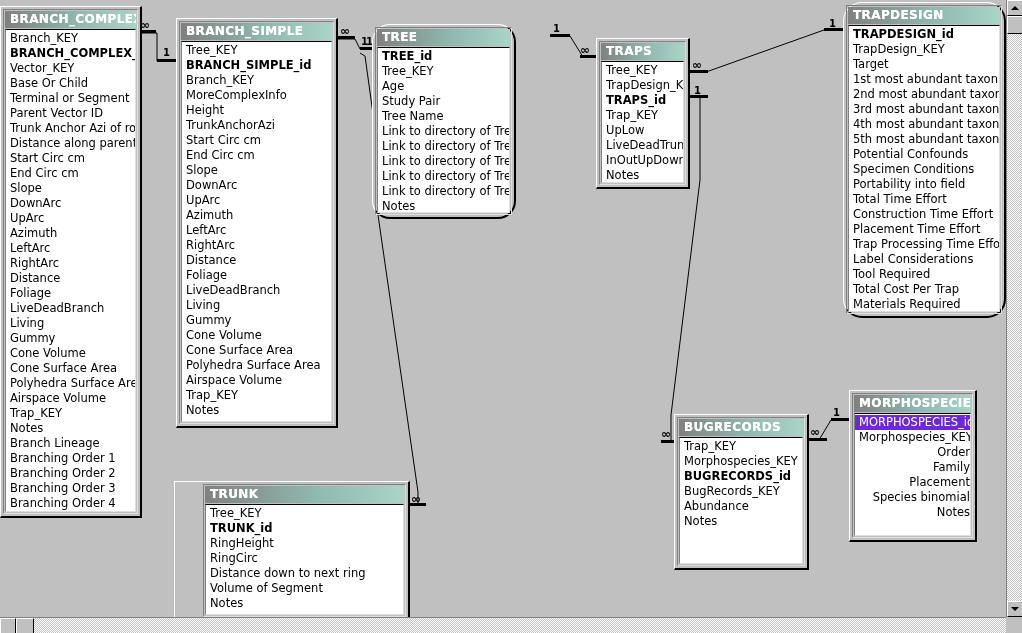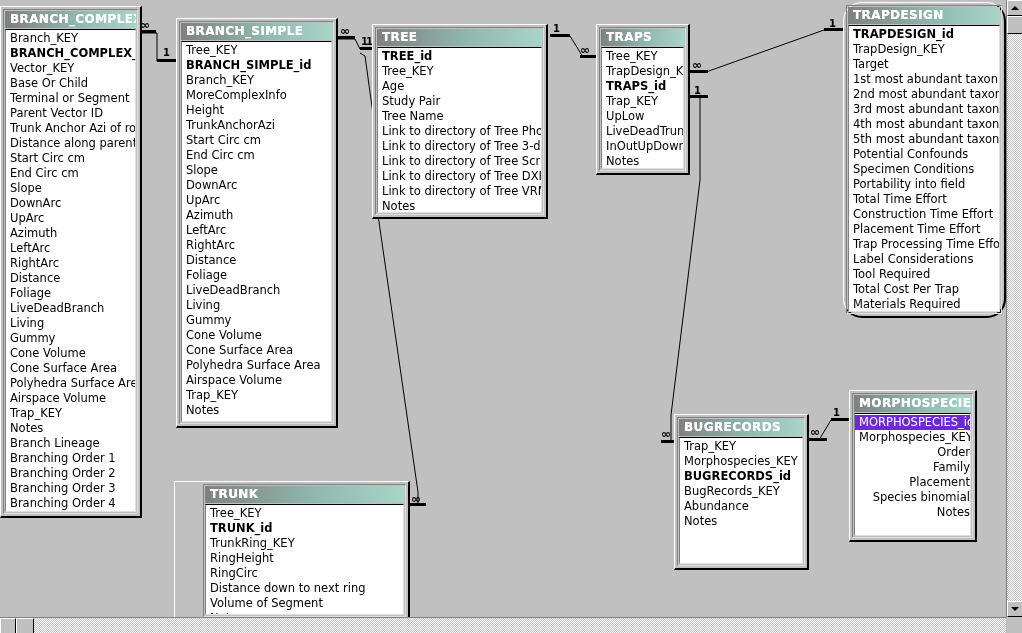--- a/index.html
+++ b/index.html
@@ -325,39 +325,39 @@
               <div class="fld">Gummy</div>
               <div class="fld">Cone Volume</div>
               <div class="fld">Cone Surface Area</div>
               <div class="fld">Polyhedra Surface Area</div>
               <div class="fld">Airspace Volume</div>
               <div class="fld">Trap_KEY</div>
               <div class="fld">Notes</div>
             </div>
           </div>
         </div>
-        <div class="tbl" style="left: 372px; top: 24px; width: 176px; height: 195px;">
+        <div class="tbl" style="left: 372px; top: 24px; width: 144px; height: 195px; border-radius: 18px;">
           <div class="tbl-inner">
             <div class="tbl-title">TREE</div>
             <div class="tbl-body">
               <div class="fld pk">TREE_id</div>
               <div class="fld">Tree_KEY</div>
               <div class="fld">Age</div>
               <div class="fld">Study Pair</div>
               <div class="fld">Tree Name</div>
               <div class="fld">Link to directory of Tree Photos</div>
               <div class="fld">Link to directory of Tree 3-d image</div>
               <div class="fld">Link to directory of Tree Scripts</div>
               <div class="fld">Link to directory of Tree DXF</div>
               <div class="fld">Link to directory of Tree VRML</div>
               <div class="fld">Notes</div>
             </div>
           </div>
         </div>
-        <div class="tbl" style="left: 596px; top: 24px; width: 94px; height: 151px;">
+        <div class="tbl" style="left: 596px; top: 38px; width: 94px; height: 151px;">
           <div class="tbl-inner">
             <div class="tbl-title">TRAPS</div>
             <div class="tbl-body">
               <div class="fld">Tree_KEY</div>
               <div class="fld">TrapDesign_KEY</div>
               <div class="fld pk">TRAPS_id</div>
               <div class="fld">Trap_KEY</div>
               <div class="fld">UpLow</div>
               <div class="fld">LiveDeadTrunk</div>
               <div class="fld">InOutUpDown</div>
@@ -417,21 +417,20 @@
               <div class="fld">Notes</div>
             </div>
           </div>
         </div>
         <div class="tbl" style="left: 174px; top: 481px; width: 236px; height: 140px; padding-left: 28px;">
           <div class="tbl-inner">
             <div class="tbl-title">TRUNK</div>
             <div class="tbl-body">
               <div class="fld">Tree_KEY</div>
               <div class="fld pk">TRUNK_id</div>
-              <div class="fld">TrunkRing_KEY</div>
               <div class="fld">RingHeight</div>
               <div class="fld">RingCirc</div>
               <div class="fld">Distance down to next ring</div>
               <div class="fld">Volume of Segment</div>
               <div class="fld">Notes</div>
             </div>
           </div>
         </div>
       </div>
 

